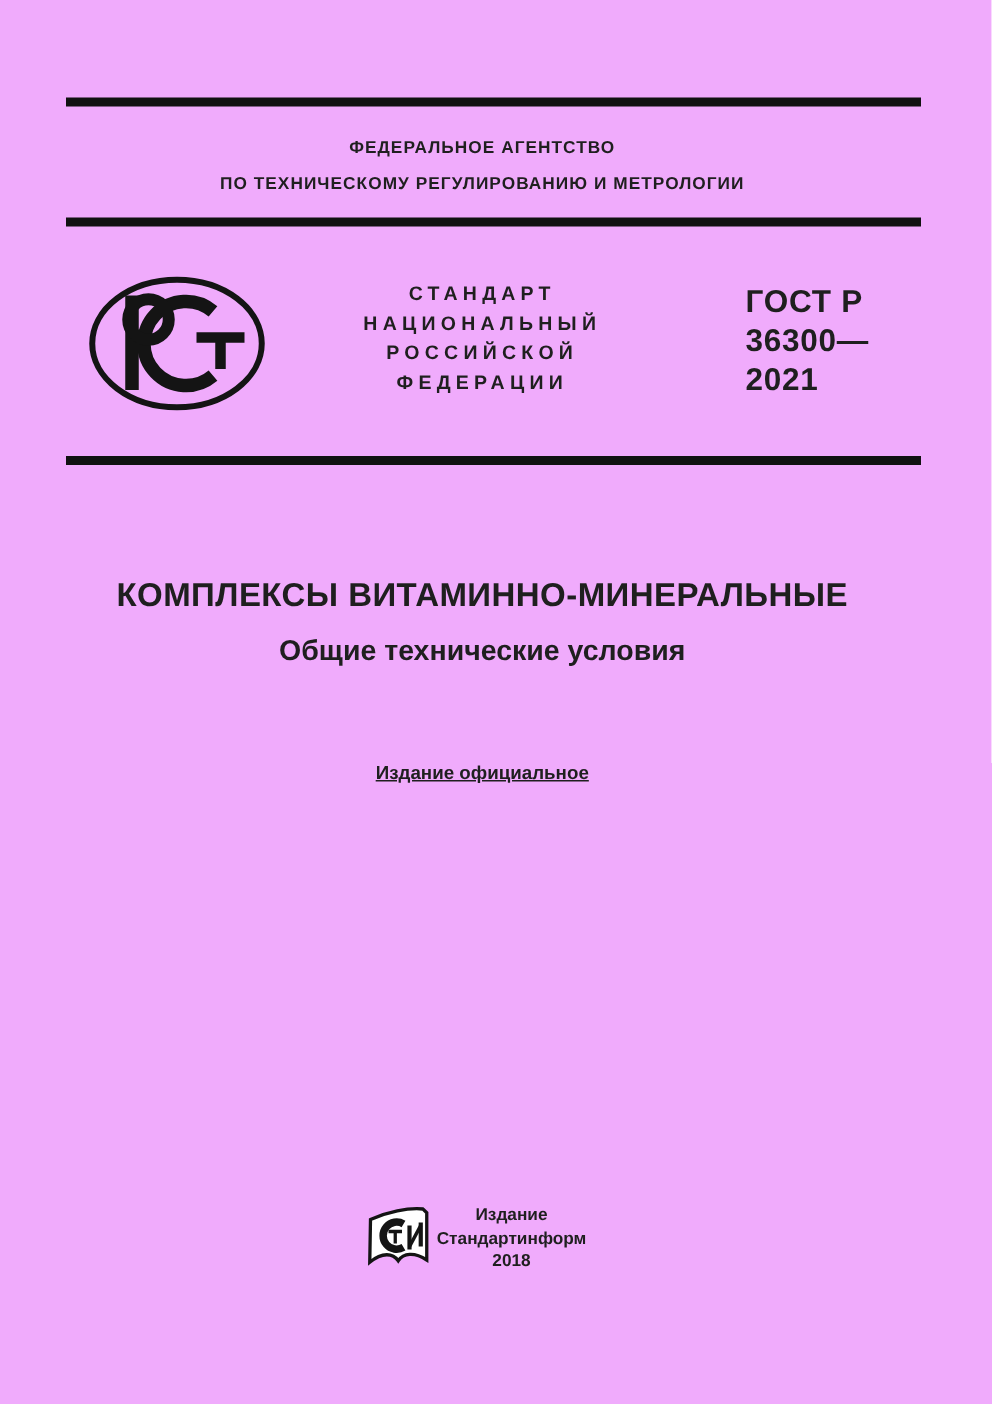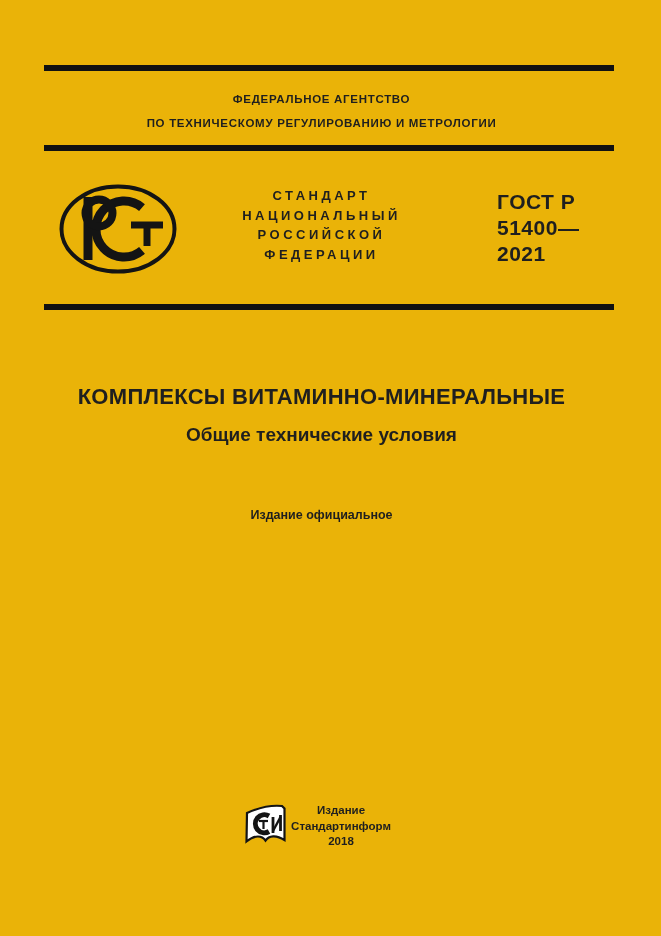--- a/index.html
+++ b/index.html
@@ -4,21 +4,21 @@
 <style>
   html, body {
     margin: 0;
     padding: 0;
     background: #ffffff;
   }
   .page {
     position: relative;
     width: 661px;
     height: 936px;
-    background: #eab308;
+    background: #f0abfc;
     font-family: "Liberation Sans", "DejaVu Sans", sans-serif;
     color: #1f1f1f;
     overflow: hidden;
   }
   .rule {
     position: absolute;
     left: 44px;
     width: 570px;
     height: 6px;
     background: #111111;
@@ -82,20 +82,21 @@
   .doc-subtitle {
     top: 420px;
     margin: 4px;
     font-size: 19px;
     font-weight: bold;
   }
   .edition-note {
     top: 508px;
     font-size: 12.5px;
     font-weight: bold;
+    text-decoration: underline;
   }
 
   .si-logo {
     position: absolute;
     left: 245px;
     top: 804px;
   }
   .imprint-text {
     position: absolute;
     left: 281px;
@@ -130,21 +131,21 @@
 
   <div class="centered std-type">
     <div>СТАНДАРТ</div>
     <div>НАЦИОНАЛЬНЫЙ</div>
     <div>РОССИЙСКОЙ</div>
     <div>ФЕДЕРАЦИИ</div>
   </div>
 
   <div class="designation">
     <div>ГОСТ Р</div>
-    <div>51400—</div>
+    <div>36300—</div>
     <div>2021</div>
   </div>
 
   <div class="rule rule-3"></div>
 
   <h1 class="centered doc-title">КОМПЛЕКСЫ ВИТАМИННО-МИНЕРАЛЬНЫЕ</h1>
 
   <h2 class="centered doc-subtitle">Общие технические условия</h2>
 
   <div class="centered edition-note">Издание официальное</div>

